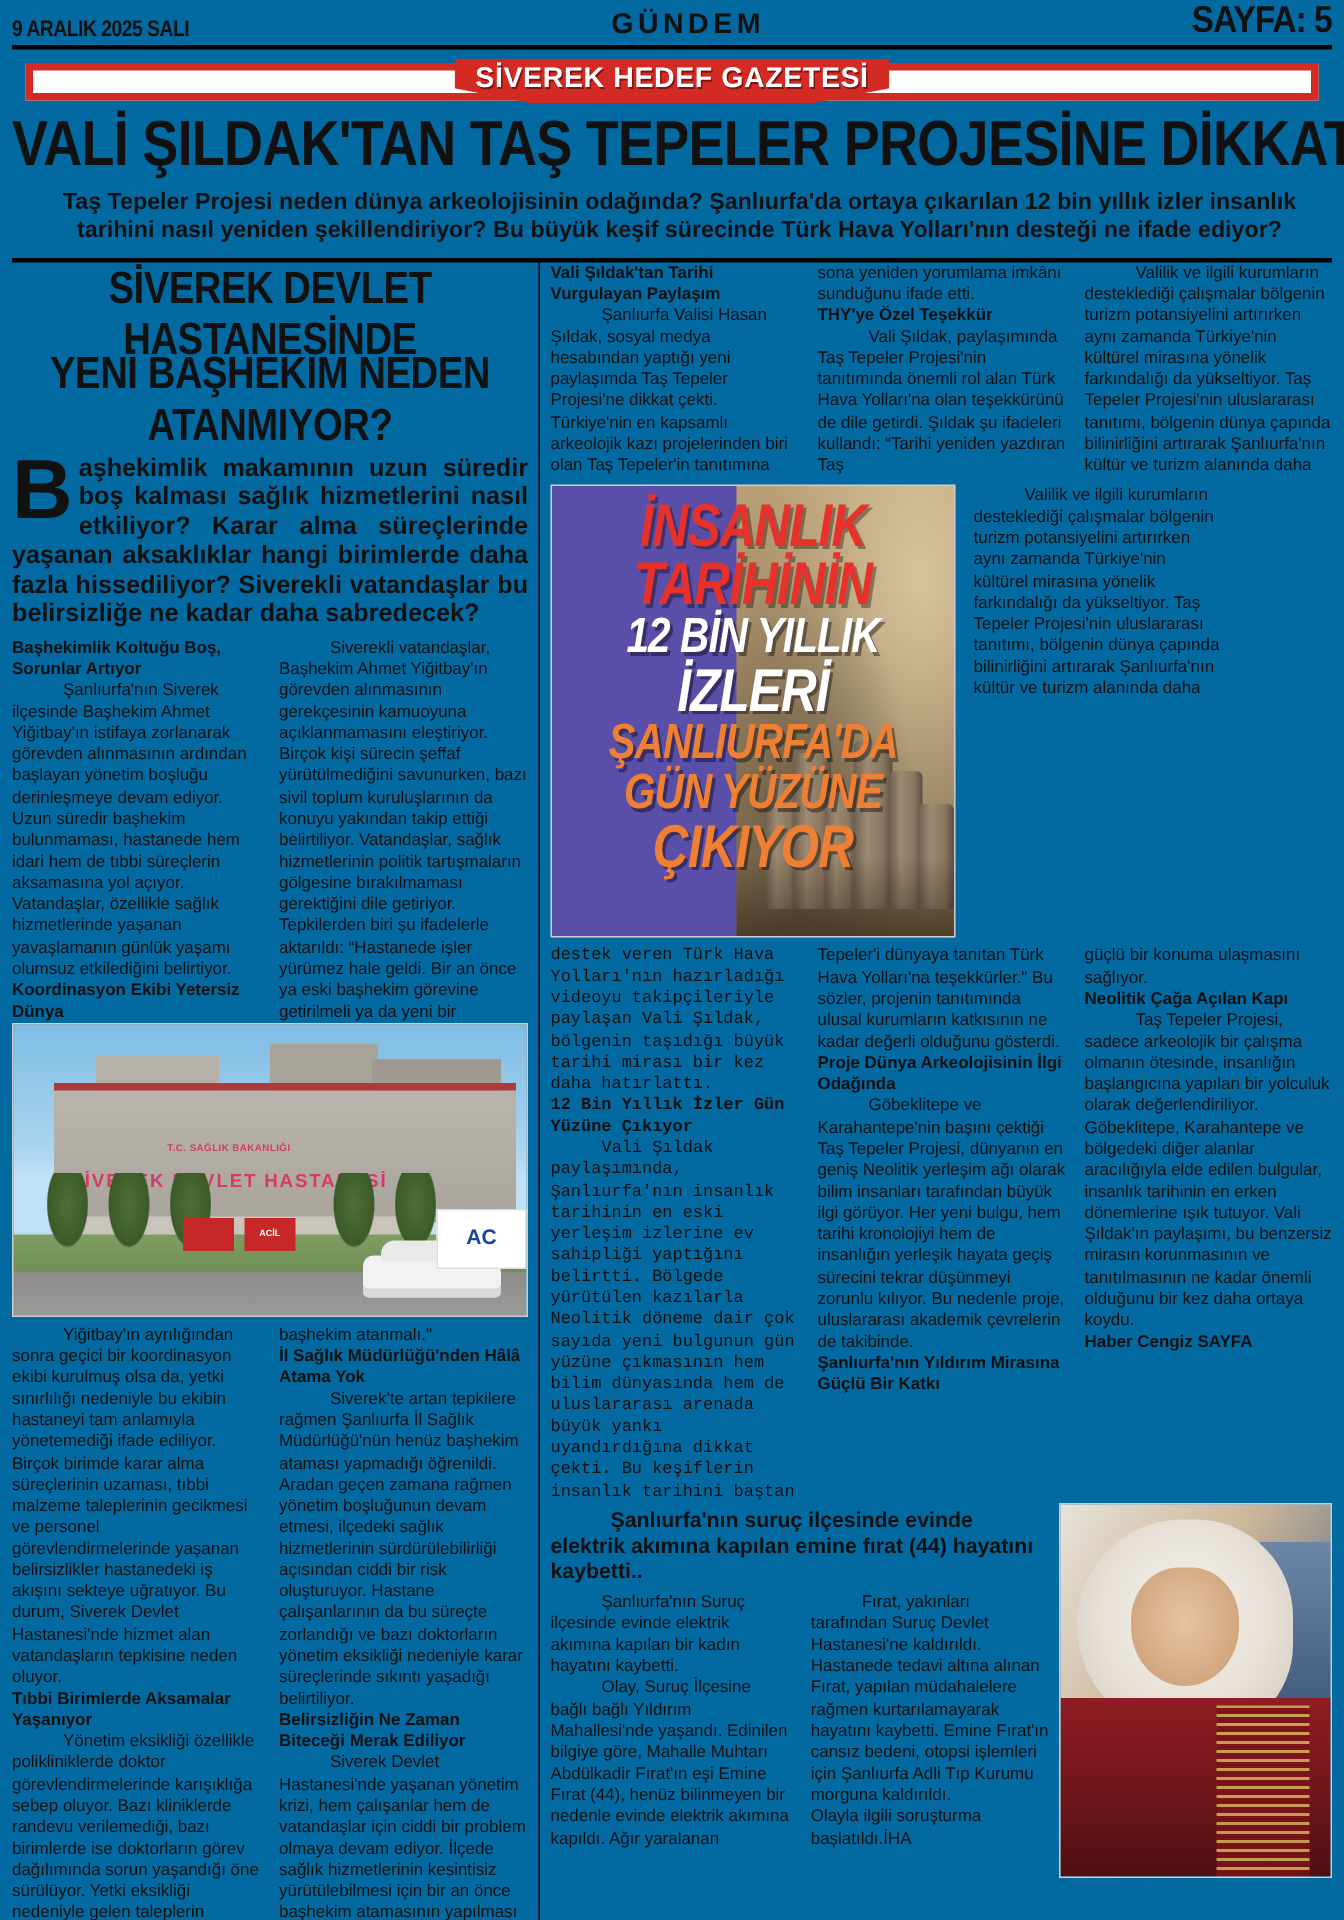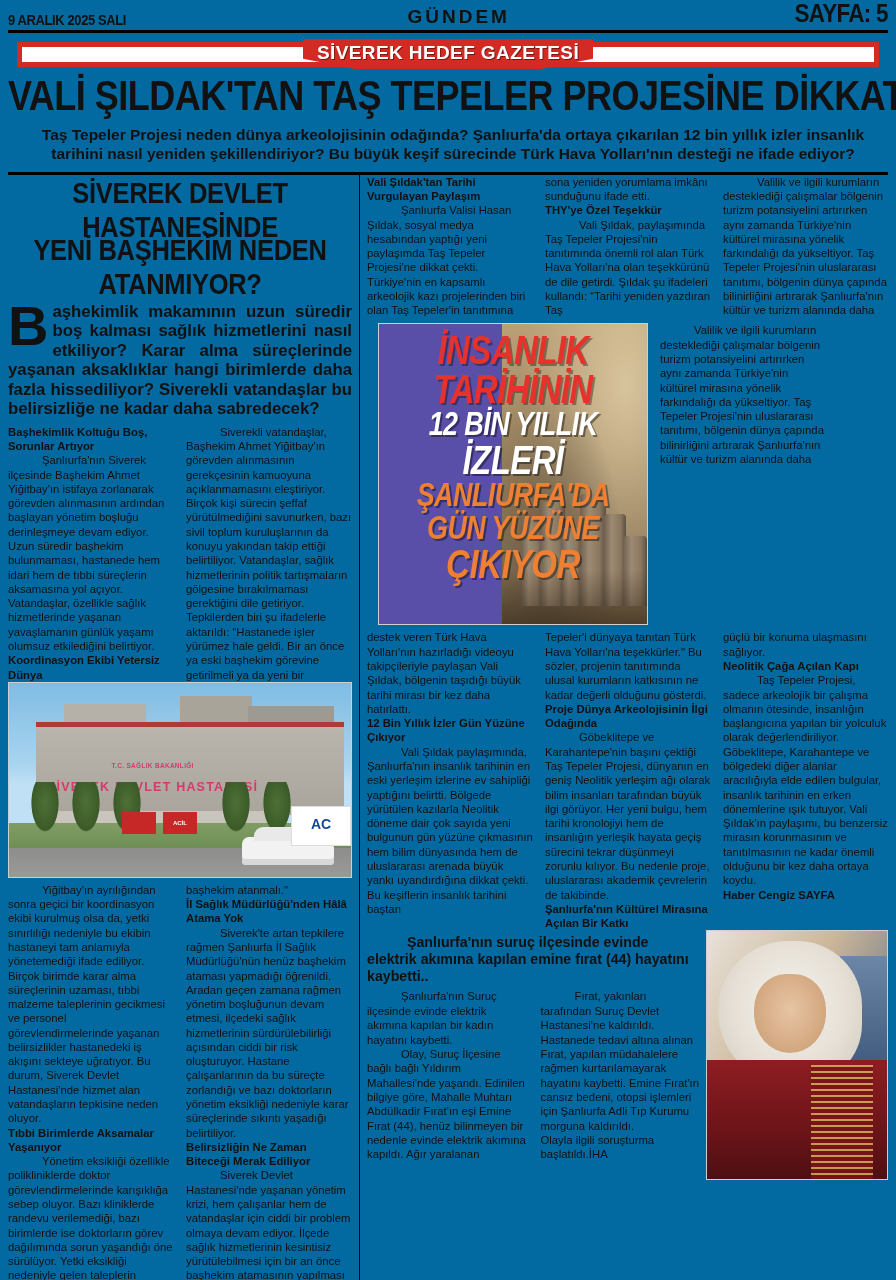--- a/index.html
+++ b/index.html
@@ -230,21 +230,20 @@
     width: 60px; height: 40px; background: #fff; border: 1px solid #ddd;
     color:#16469c; font-size: 14px; font-weight: bold; text-align:center; line-height: 34px;
   }
 
   
   .arch {
     position: relative;
     height: 302px;
     background: linear-gradient(90deg, #5a4fa8 0%, #5a4fa8 46%, #6d5f9f 49%, #8f7d63 52%, #a08a6c 60%, #b79c79 78%, #c9b08c 100%);
     overflow: hidden;
-    margin-left: 11px;
   }
   .arch-rock {
     position: absolute; right: 0; top: 0; width: 54%; height: 100%;
     background:
       radial-gradient(ellipse at 30% 85%, #6a5a44 0%, rgba(0,0,0,0) 55%),
       radial-gradient(ellipse at 85% 20%, #d8c49c 0%, rgba(0,0,0,0) 60%),
       linear-gradient(170deg, #b9a077 0%, #9c8461 45%, #7e6a4c 100%);
   }
   .pillar {
     position: absolute; bottom: 6%;
@@ -453,30 +452,30 @@
             <div class="at-line at-org">ÇIKIYOR</div>
           </div>
         </div>
 
         <div style="width:165px; font-size:11.3px; line-height:1.265;">
           <p style="margin:0; text-indent:34px">Valilik ve ilgili kurumların desteklediği çalışmalar bölgenin turizm potansiyelini artırırken aynı zamanda Türkiye'nin kültürel mirasına yönelik farkındalığı da yükseltiyor. Taş Tepeler Projesi'nin uluslararası tanıtımı, bölgenin dünya çapında bilinirliğini artırarak Şanlıurfa'nın kültür ve turizm alanında daha</p>
         </div>
       </div>
 
       <div style="display:flex; gap:12px; margin-top:5px;">
-        <div style="width:166px; font-size:11.3px; line-height:1.265;">
+        <div style="width:166px; font-size:11.3px; line-height:1.265;font-family:Liberation Mono, monospace;">
           <p style="margin:0">destek veren Türk Hava Yolları'nın hazırladığı videoyu takipçileriyle paylaşan Vali Şıldak, bölgenin taşıdığı büyük tarihi mirası bir kez daha hatırlattı.</p>
           <p class="sub" style="margin:0">12 Bin Yıllık İzler Gün Yüzüne Çıkıyor</p>
           <p style="margin:0; text-indent:34px">Vali Şıldak paylaşımında, Şanlıurfa'nın insanlık tarihinin en eski yerleşim izlerine ev sahipliği yaptığını belirtti. Bölgede yürütülen kazılarla Neolitik döneme dair çok sayıda yeni bulgunun gün yüzüne çıkmasının hem bilim dünyasında hem de uluslararası arenada büyük yankı uyandırdığına dikkat çekti. Bu keşiflerin insanlık tarihini baştan</p>
         </div>
         <div style="width:166px; font-size:11.3px; line-height:1.265;">
           <p style="margin:0">Tepeler'i dünyaya tanıtan Türk Hava Yolları'na teşekkürler." Bu sözler, projenin tanıtımında ulusal kurumların katkısının ne kadar değerli olduğunu gösterdi.</p>
           <p class="sub" style="margin:0">Proje Dünya Arkeolojisinin İlgi Odağında</p>
           <p style="margin:0; text-indent:34px">Göbeklitepe ve Karahantepe'nin başını çektiği Taş Tepeler Projesi, dünyanın en geniş Neolitik yerleşim ağı olarak bilim insanları tarafından büyük ilgi görüyor. Her yeni bulgu, hem tarihi kronolojiyi hem de insanlığın yerleşik hayata geçiş sürecini tekrar düşünmeyi zorunlu kılıyor. Bu nedenle proje, uluslararası akademik çevrelerin de takibinde.</p>
-          <p class="sub" style="margin:0">Şanlıurfa'nın Kültürel Mirasına Açılan Bir Katkı</p>
+          <p class="sub" style="margin:0">Şanlıurfa'nın Yıldırım Mirasına Güçlü Bir Katkı</p>
         </div>
         <div style="width:165px; font-size:11.3px; line-height:1.265;">
           <p style="margin:0">güçlü bir konuma ulaşmasını sağlıyor.</p>
           <p class="sub" style="margin:0">Neolitik Çağa Açılan Kapı</p>
           <p style="margin:0; text-indent:34px">Taş Tepeler Projesi, sadece arkeolojik bir çalışma olmanın ötesinde, insanlığın başlangıcına yapılan bir yolculuk olarak değerlendiriliyor. Göbeklitepe, Karahantepe ve bölgedeki diğer alanlar aracılığıyla elde edilen bulgular, insanlık tarihinin en erken dönemlerine ışık tutuyor. Vali Şıldak'ın paylaşımı, bu benzersiz mirasın korunmasının ve tanıtılmasının ne kadar önemli olduğunu bir kez daha ortaya koydu.</p>
           <p class="sub" style="margin:0; display:inline">Haber Cengiz SAYFA</p>
         </div>
       </div>
 
 

